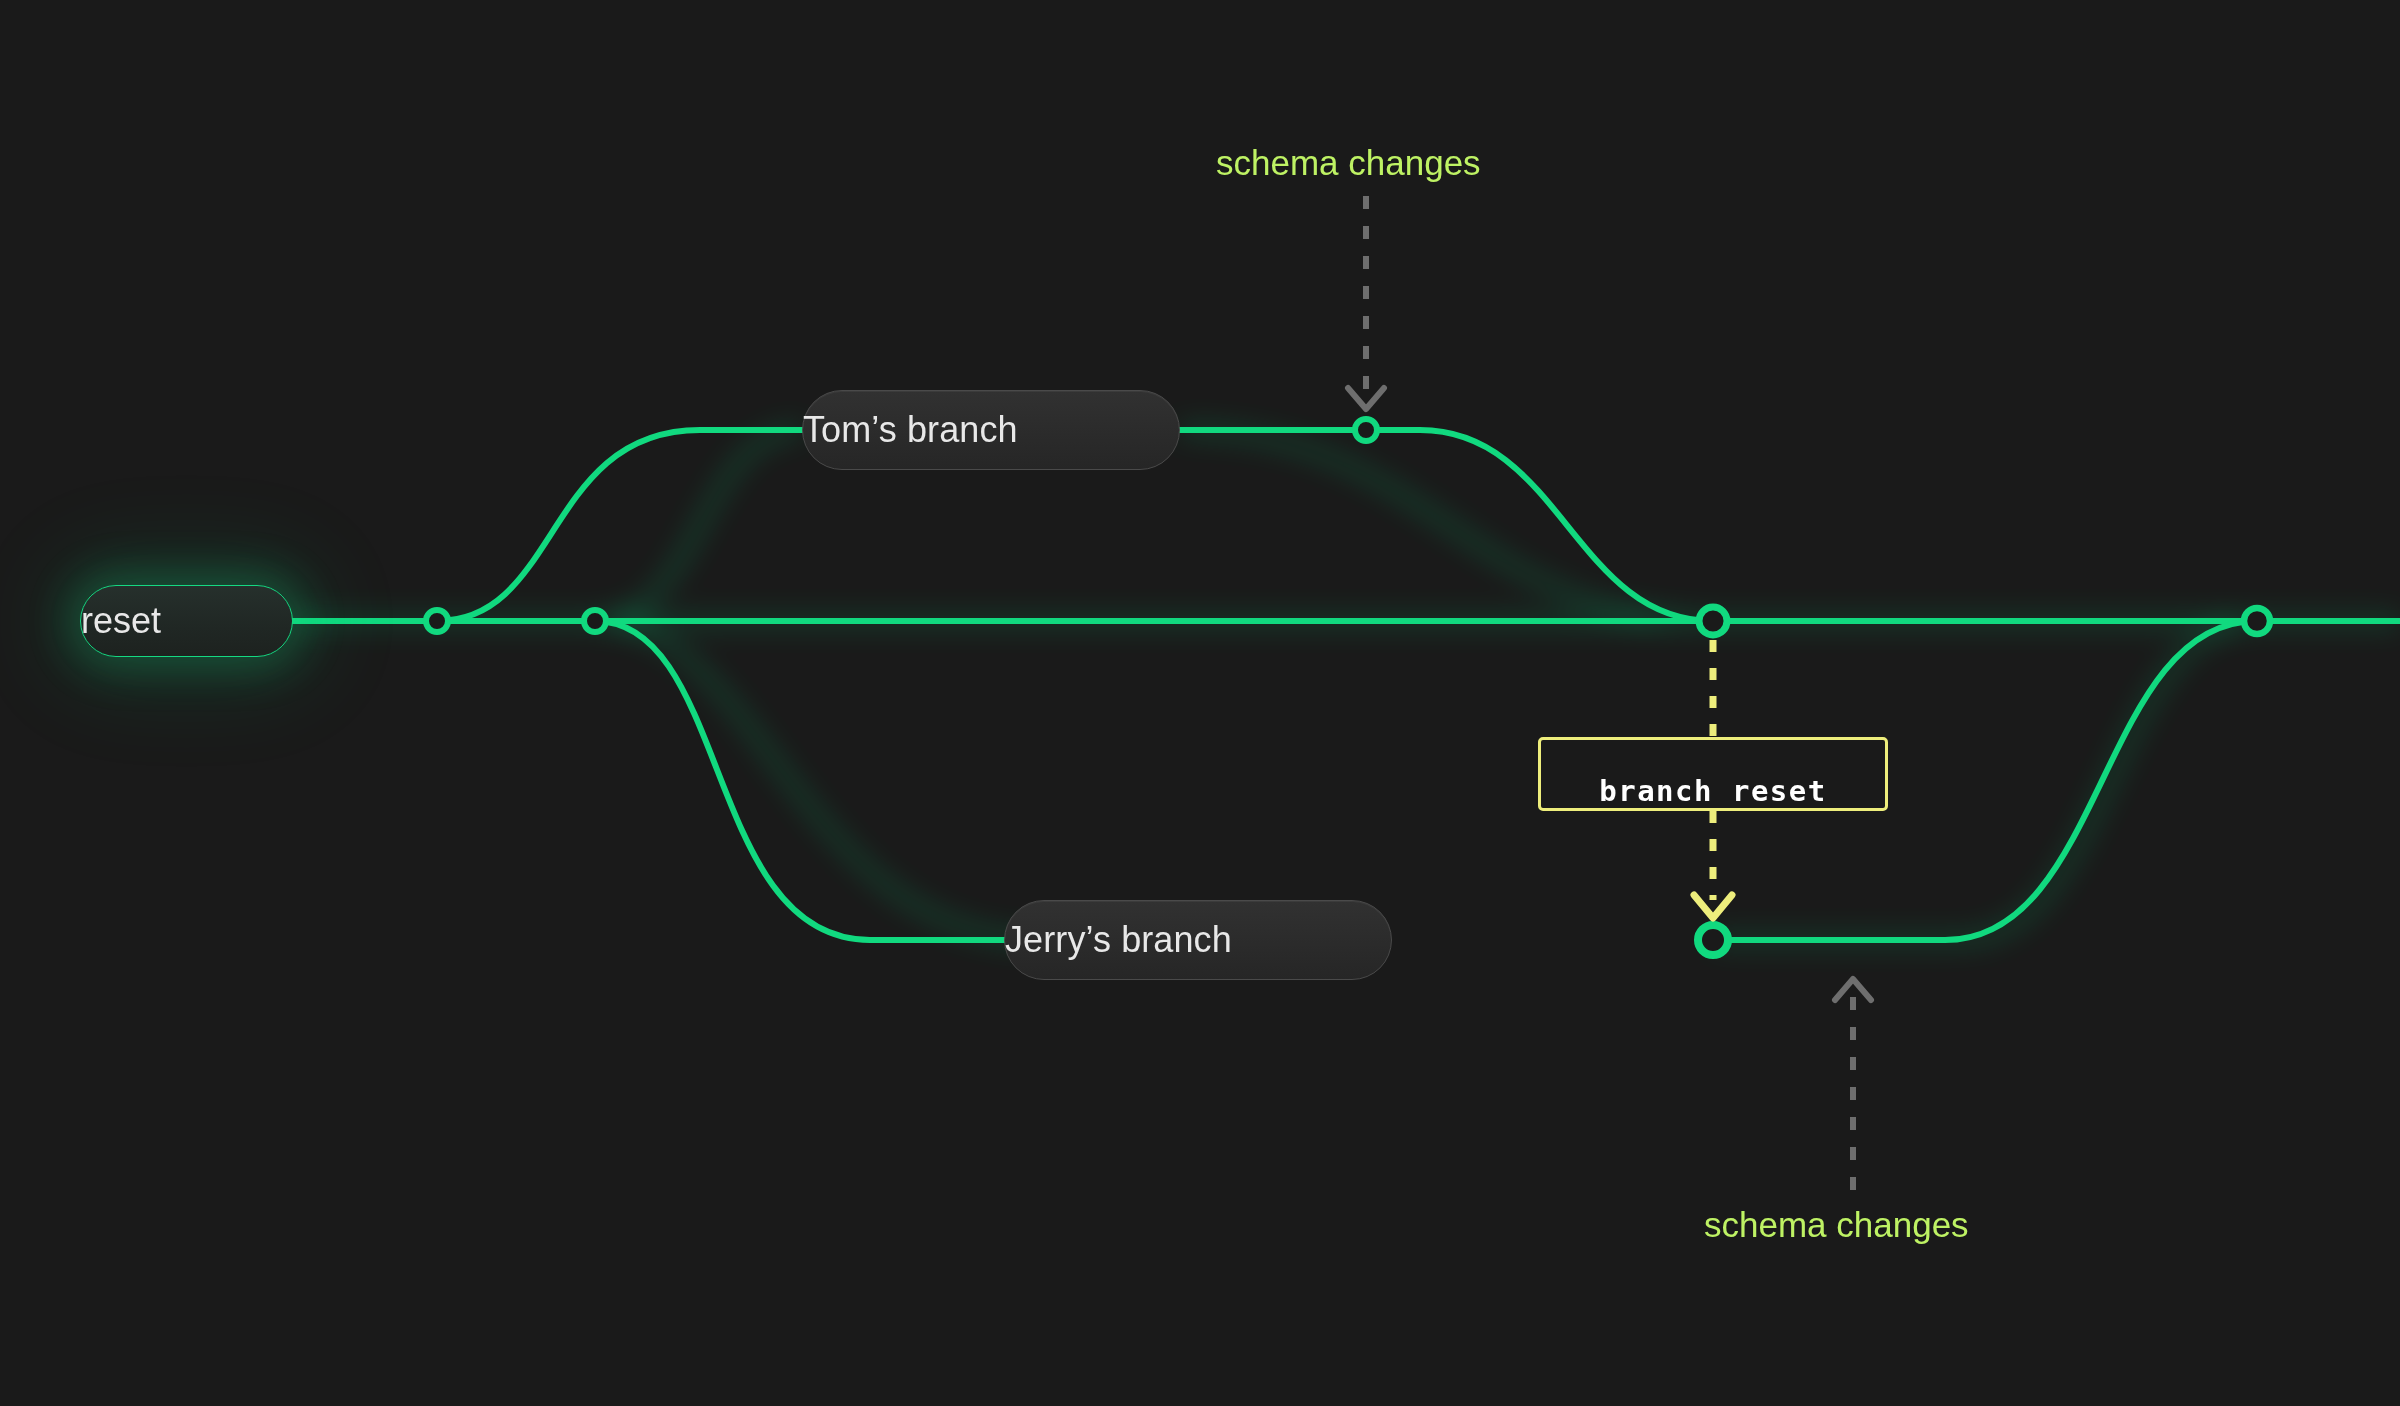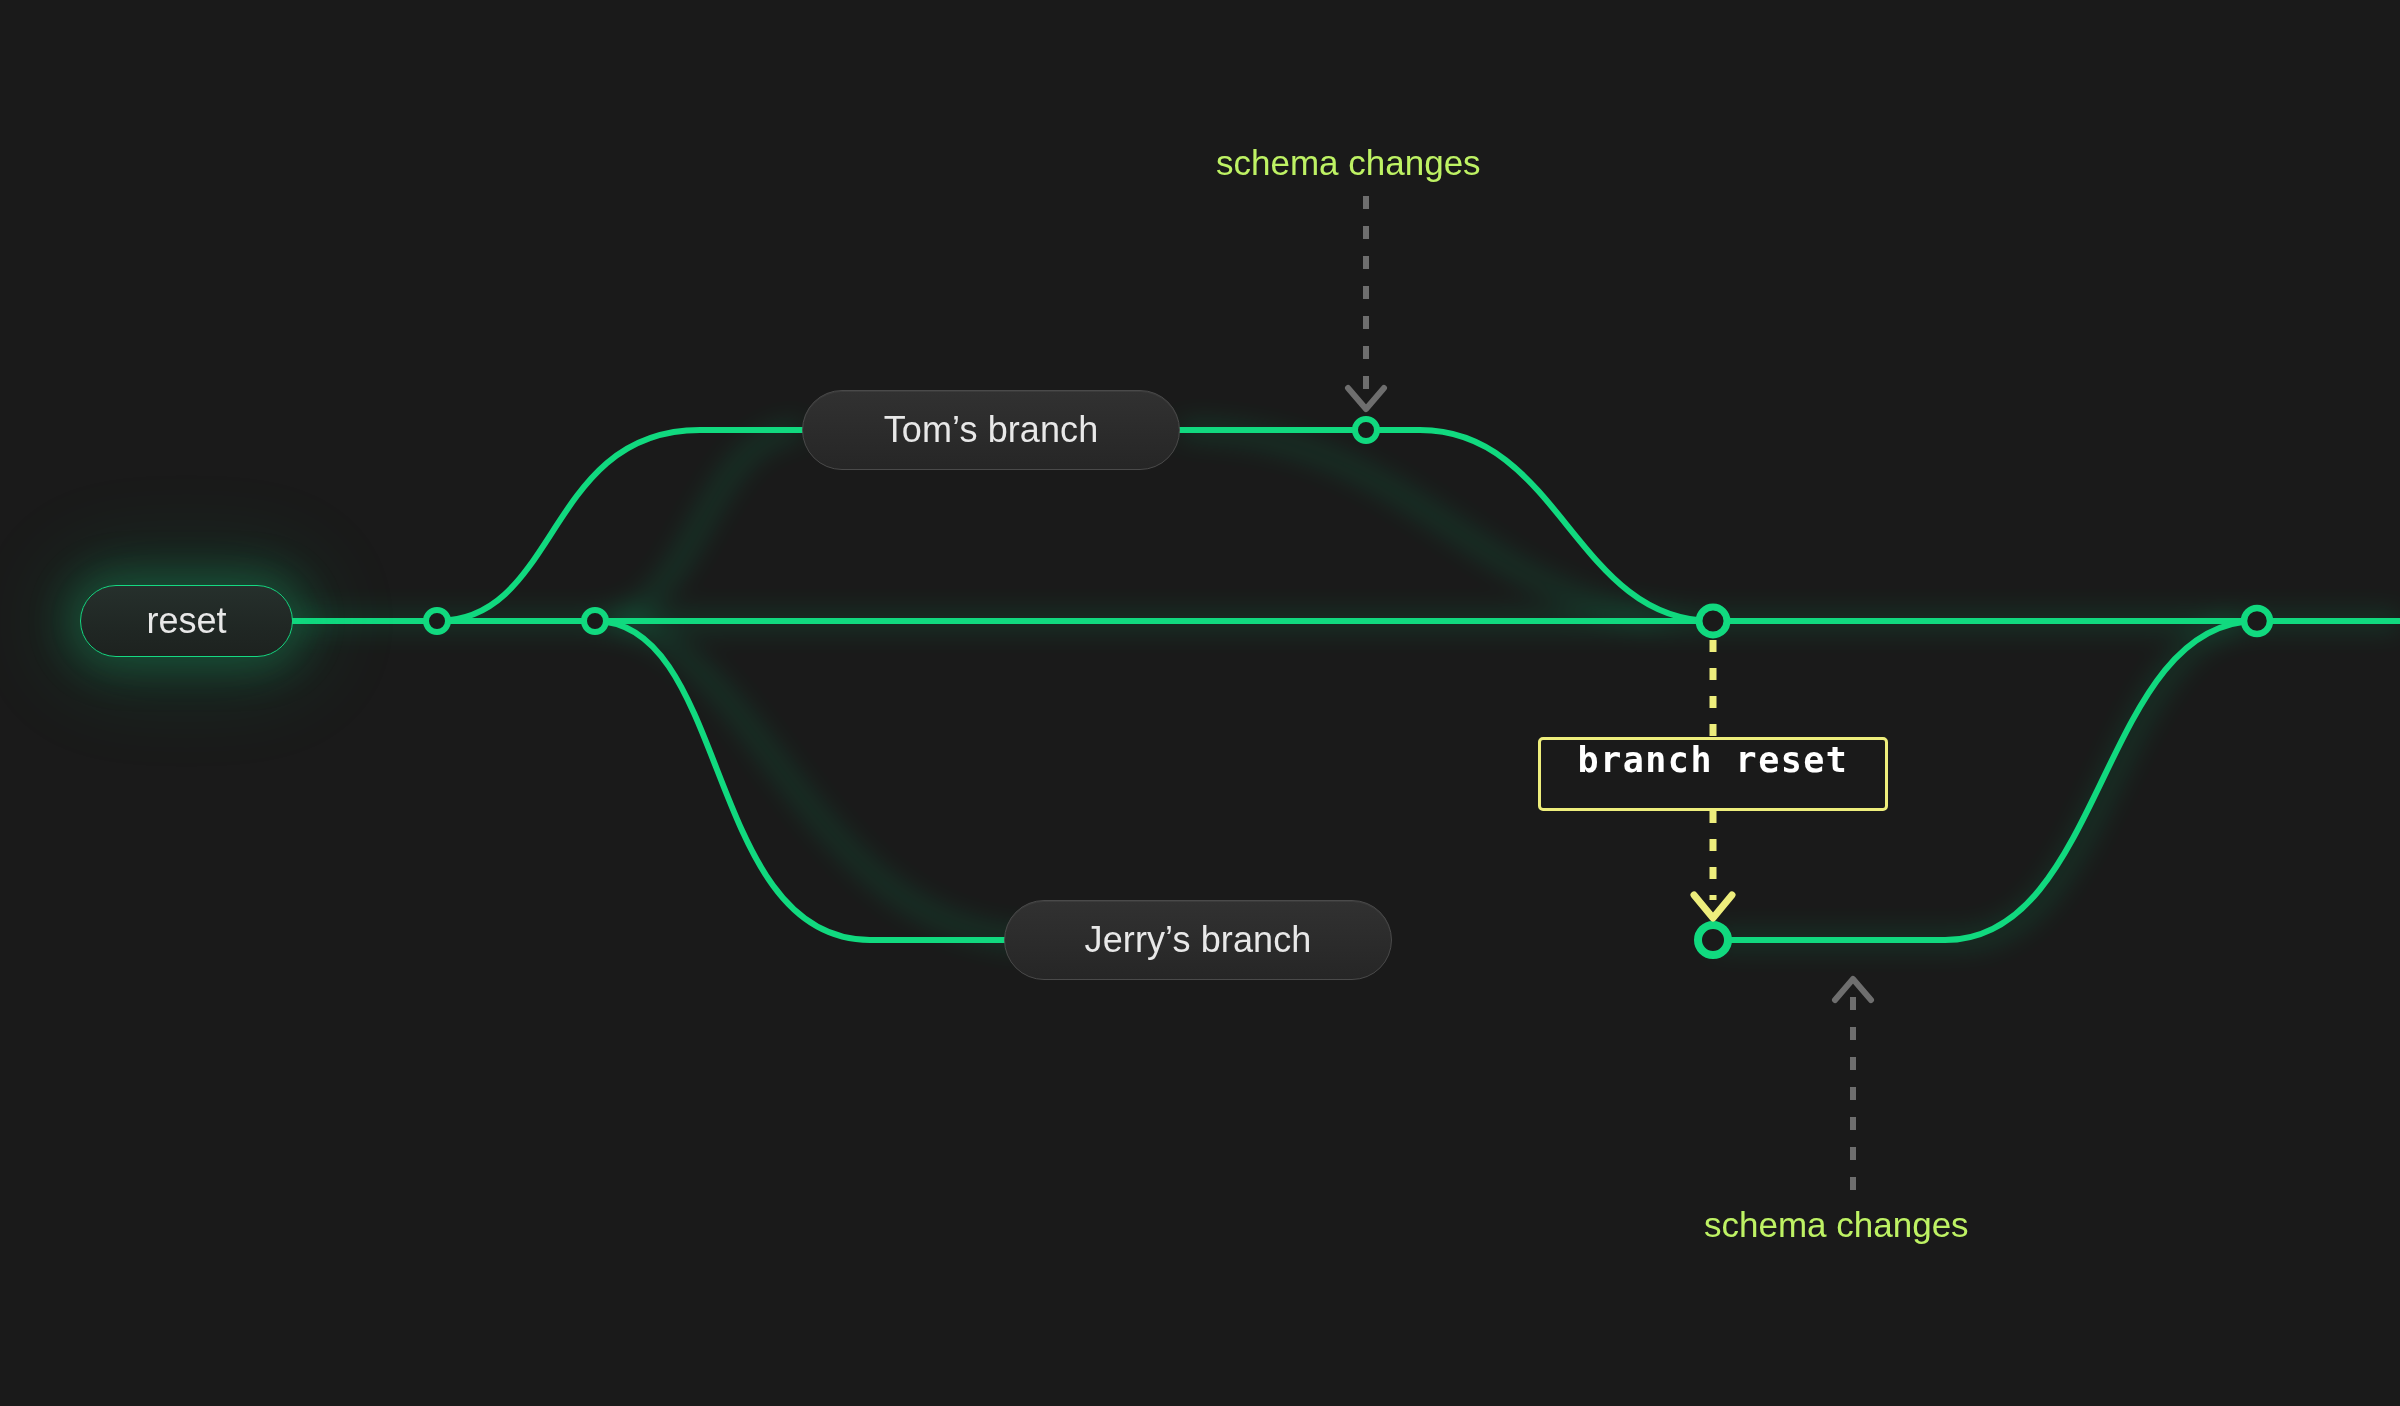--- a/index.html
+++ b/index.html
@@ -8,21 +8,21 @@
     width:2400px;height:1406px;overflow:hidden;position:relative;
     font-family:"Liberation Sans","DejaVu Sans",sans-serif;
     -webkit-font-smoothing:antialiased;
   }
   #canvas{position:absolute;inset:0;width:2400px;height:1406px;}
   svg#graph{position:absolute;left:0;top:0;width:2400px;height:1406px;display:block;}
 
   
   .pill{
     position:absolute;
-    display:flex;align-items:center;justify-content:center;
+    display:flex;align-items:center;justify-content:flex-start;
     box-sizing:border-box;
     white-space:nowrap;
     color:#e8e8e8;
     border-radius:999px;
     z-index:5;
   }
   .pill-branch{
     background:linear-gradient(180deg,#313131 0%,#2b2b2b 55%,#262626 100%);
     border:1px solid #4a4a4a;
     font-size:36px;
@@ -42,27 +42,27 @@
   
   #pill-tom{left:802px;top:390px;width:378px;height:80px;}
   
   #pill-jerry{left:1004px;top:900px;width:388px;height:80px;}
 
   
   #branch-reset-box{
     position:absolute;
     left:1538px;top:737px;width:350px;height:74px;
     box-sizing:border-box;
-    display:flex;align-items:flex-start;justify-content:center;
+    display:flex;align-items:flex-end;justify-content:center;
     background:#1a1a1a;
     border:3px solid #eeee7c;
     border-radius:5px;
     color:#ffffff;
     font-family:"DejaVu Sans Mono","Liberation Mono",monospace;
-    font-size:35px;
+    font-size:29px;
     font-weight:700;
     letter-spacing:1.5px;
     z-index:6;
   }
 
   
   .annotation{
     position:absolute;
     color:#bef264;
     font-size:35px;

